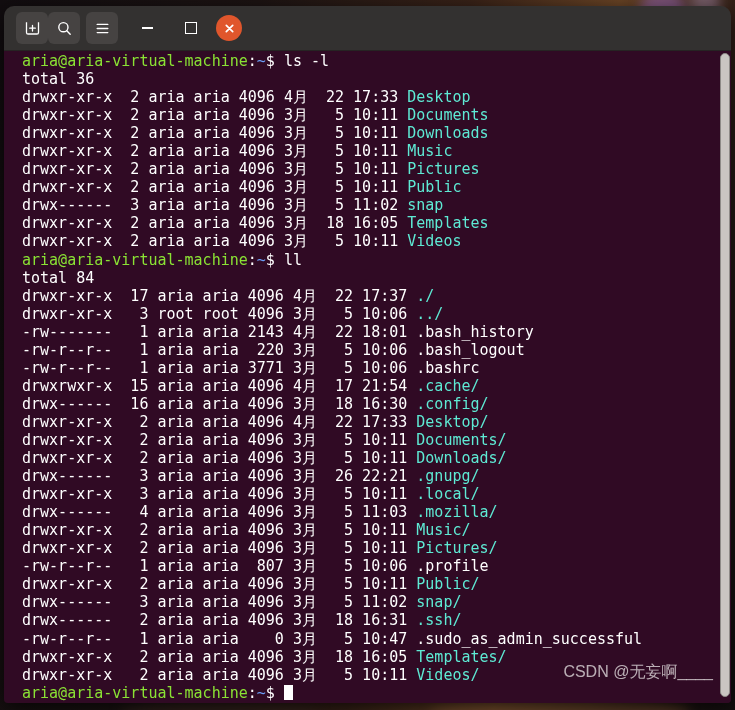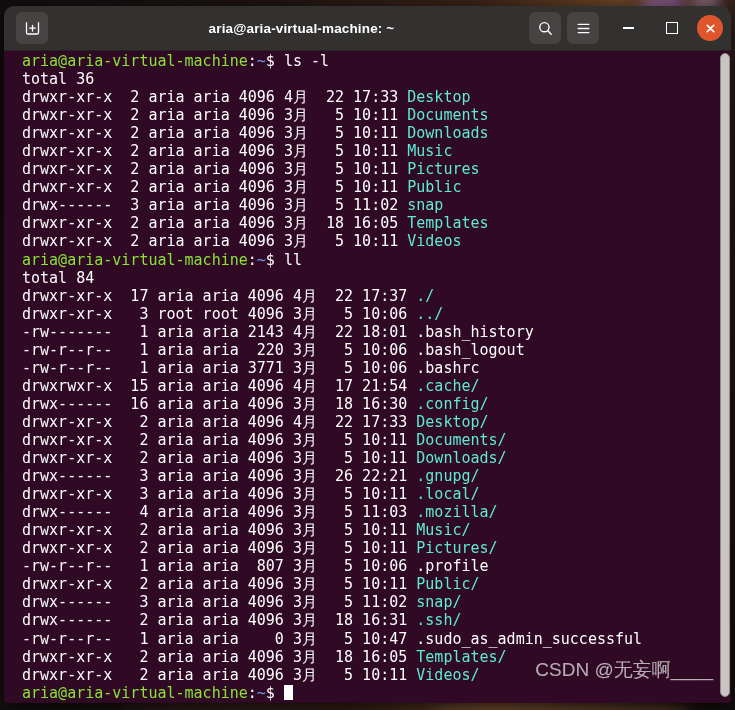--- a/index.html
+++ b/index.html
@@ -140,21 +140,21 @@
     box-sizing: border-box;
   }
 
   
   #watermark {
     position: absolute;
     right: 18px;
     bottom: 20px;
     color: rgba(225,220,222,.78);
     font-family: "Liberation Sans", sans-serif;
-    font-size: 19px;
+    font-size: 16px;
     white-space: nowrap;
     pointer-events: none;
   }
 </style>
 </head>
 <body>
 
 <div id="desktop">
   <div class="blob" style="left:640px;top:-10px;width:46px;height:40px;background:rgba(160,110,200,.55);"></div>
   <div class="blob" style="left:690px;top:-14px;width:30px;height:34px;background:rgba(200,170,220,.4);"></div>
@@ -166,21 +166,20 @@
 
   <div id="titlebar">
 
     <div id="newtab-btn" class="tb-btn filled">
       <svg width="17" height="17" viewBox="0 0 17 17">
         <path d="M2.5 2.2 V12.4 a1.6 1.6 0 0 0 1.6 1.6 H12.9 a1.6 1.6 0 0 0 1.6 -1.6 V2.2" fill="none" stroke="#ffffff" stroke-width="1.3"></path>
         <path d="M8.5 5.4 V11.0 M5.7 8.2 H11.3" stroke="#ffffff" stroke-width="1.3" stroke-linecap="round"></path>
       </svg>
     </div>
 
-    <div id="title-text">aria@aria-virtual-machine: ~</div>
 
     <div class="tb-right">
 
       <div class="tb-btn filled">
         <svg width="17" height="17" viewBox="0 0 17 17">
           <circle cx="7.4" cy="7.2" r="4.6" fill="none" stroke="#ffffff" stroke-width="1.4"></circle>
           <path d="M10.8 10.7 L14.2 14.2" stroke="#ffffff" stroke-width="1.4" stroke-linecap="round"></path>
         </svg>
       </div>
 

